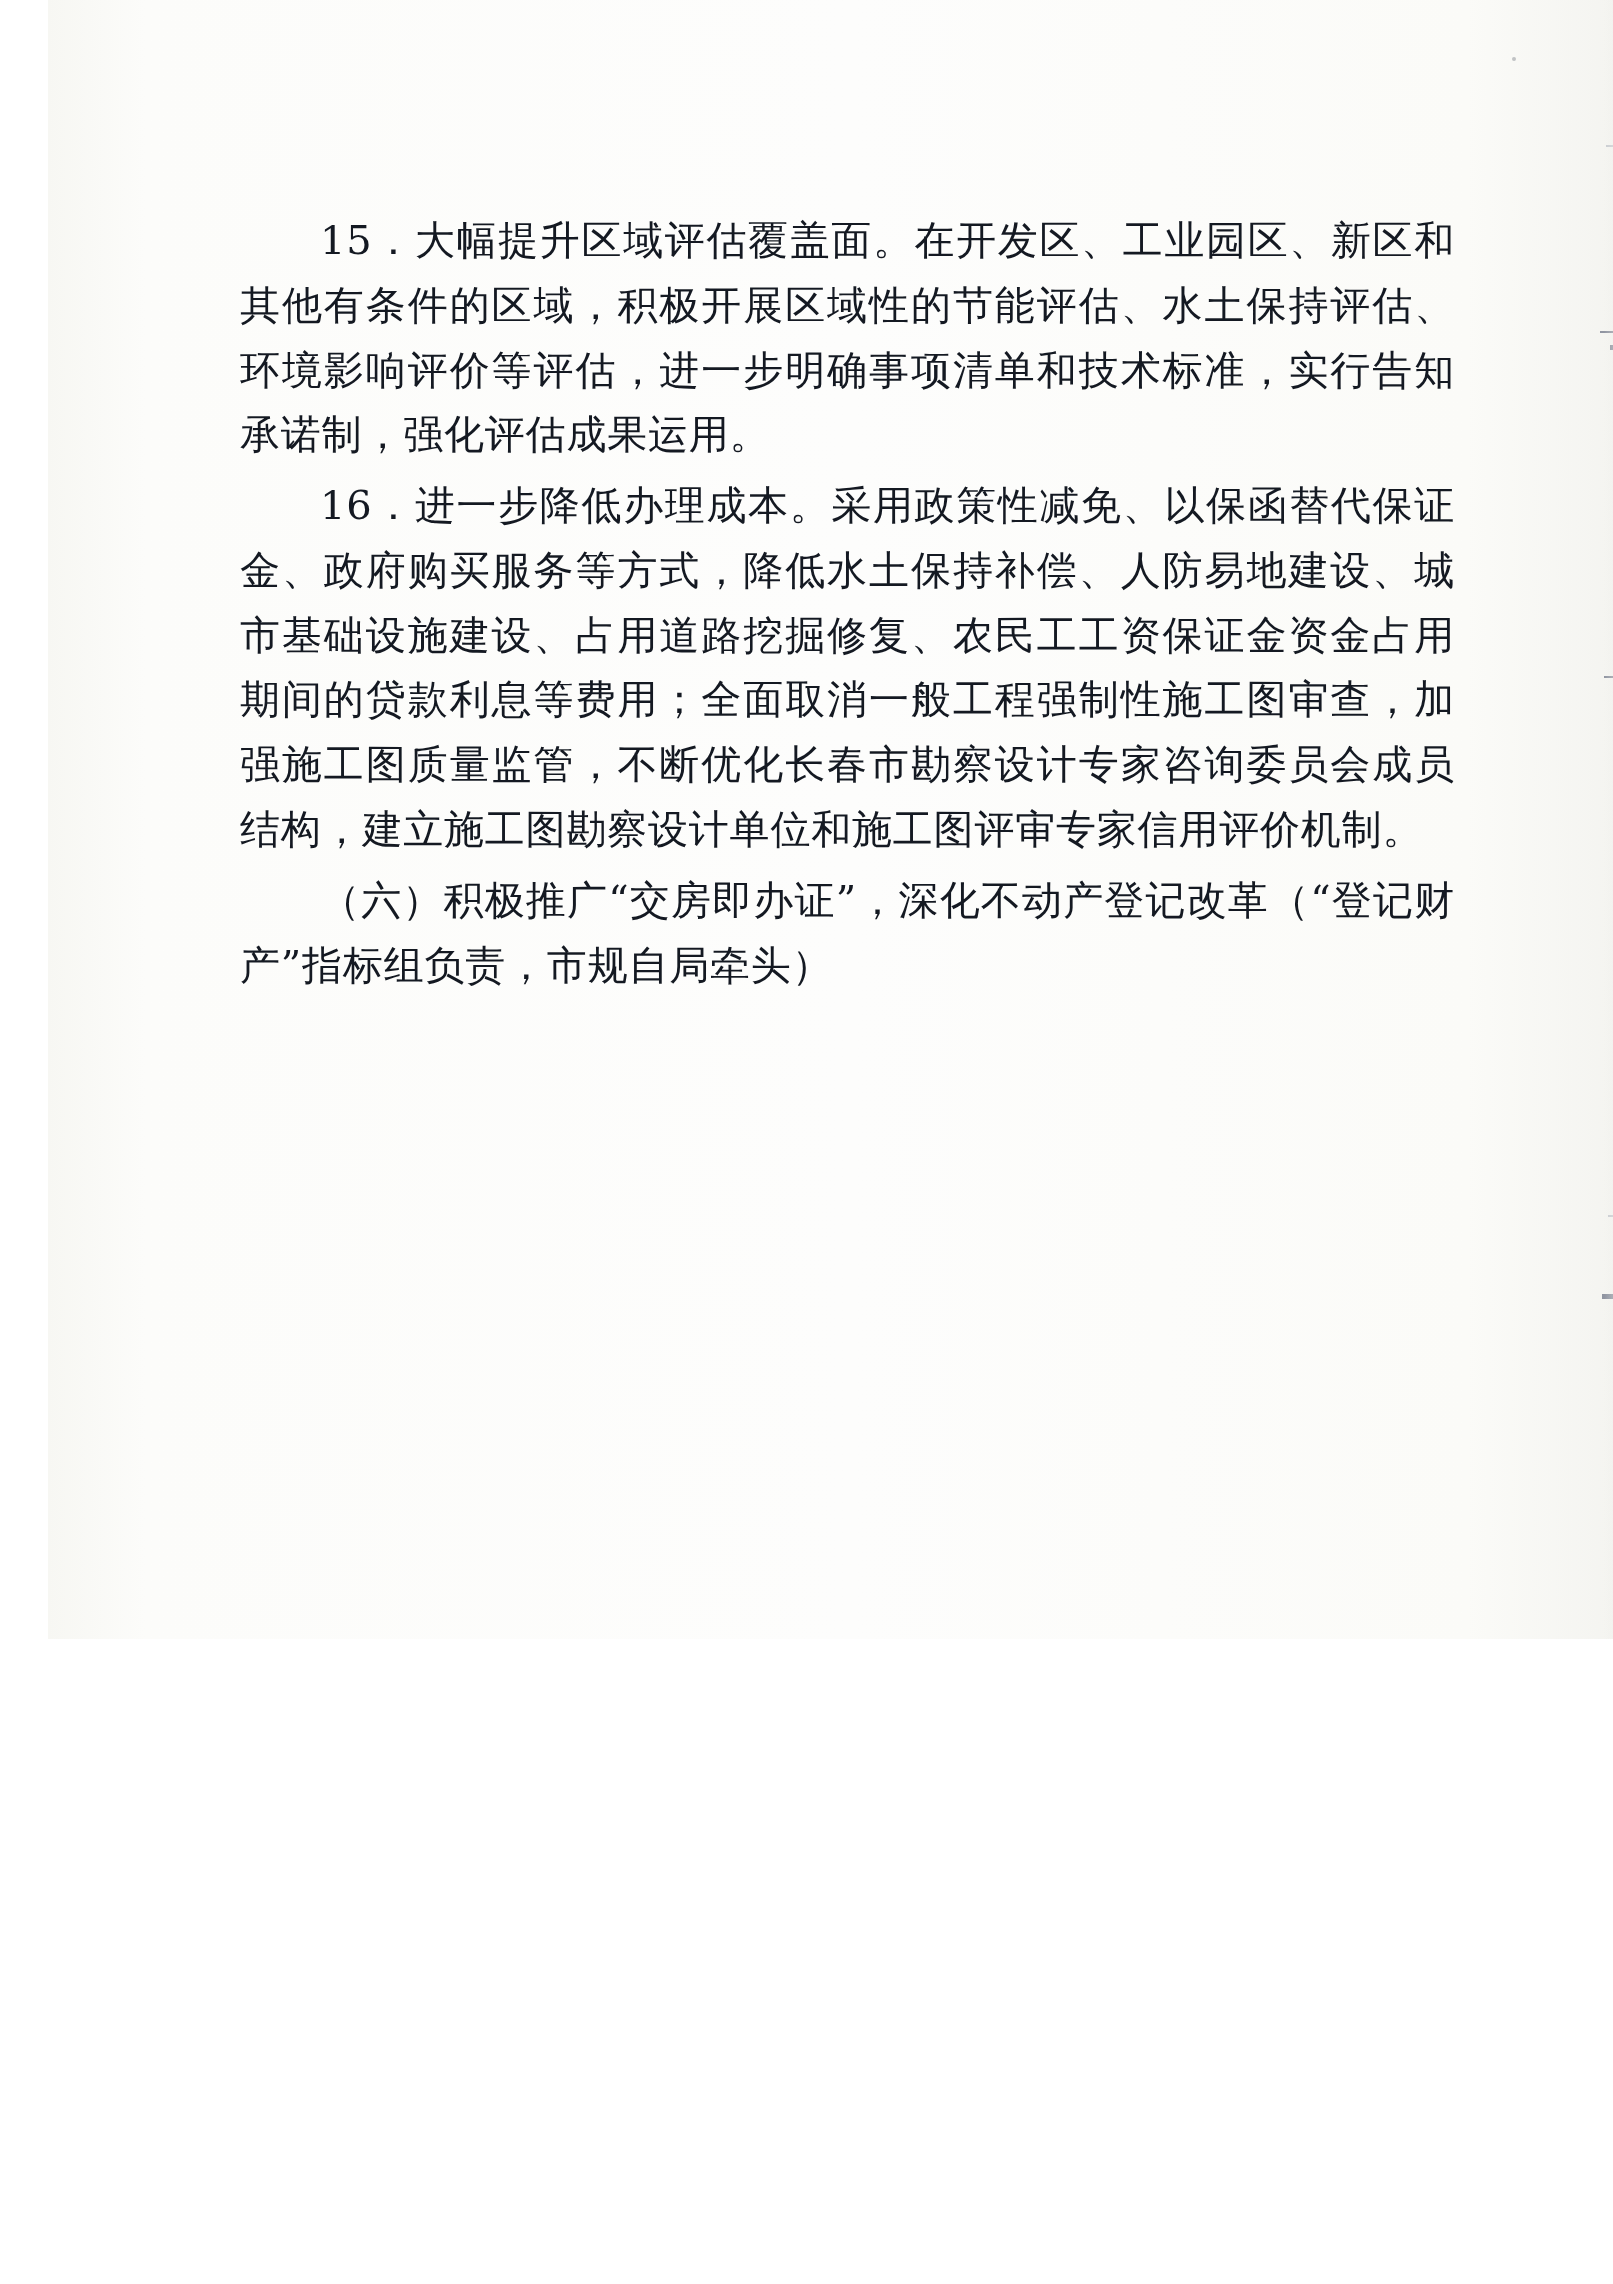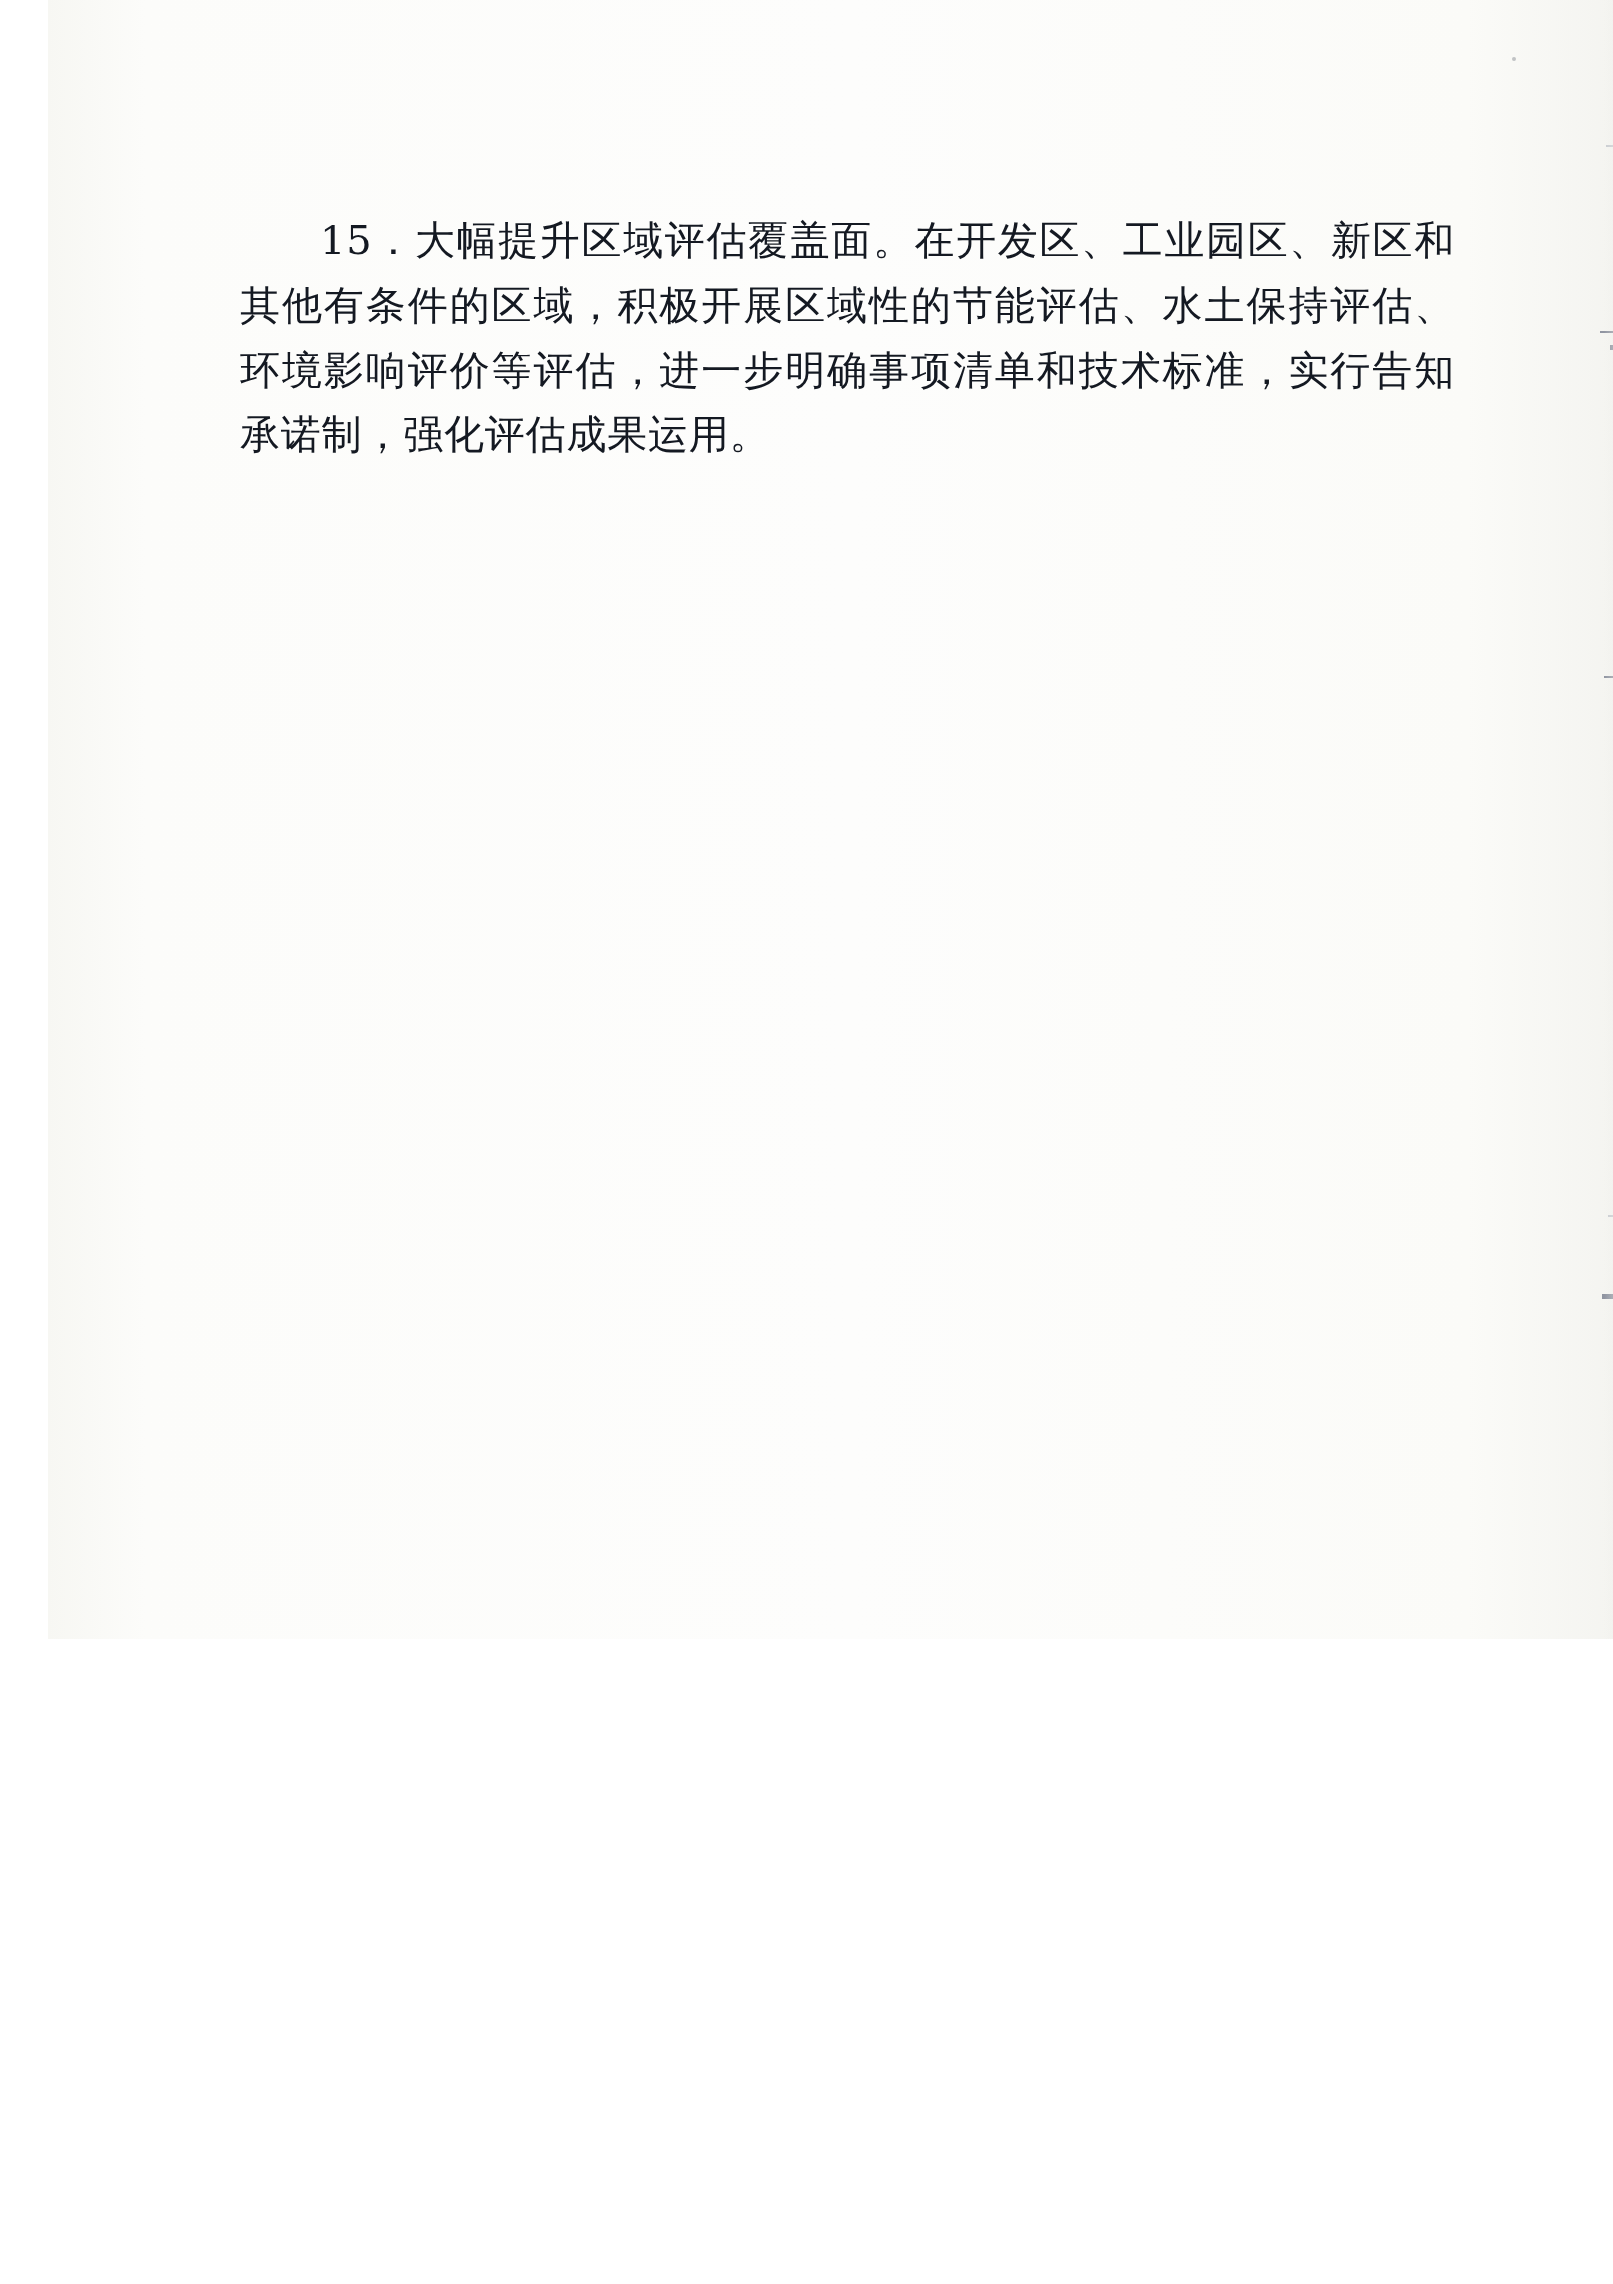--- a/index.html
+++ b/index.html
@@ -101,16 +101,18 @@
   <div class="artifact dark" style="top:1911px; width:59px;"></div>
   <div class="artifact" style="top:2009px; width:29px;"></div>
 
   <div class="speck" style="left:61px; top:2125px; width:4.9px; height:4.9px;"></div>
   <div class="speck" style="left:1464px; top:57px; width:3.9px; height:3.9px;"></div>
 
   <div id="scan-edge-right"></div>
 
   <div id="content">
     <p class="para">15．大幅提升区域评估覆盖面。在开发区、工业园区、新区和其他有条件的区域，积极开展区域性的节能评估、水土保持评估、环境影响评价等评估，进一步明确事项清单和技术标准，实行告知承诺制，强化评估成果运用。</p>
+    <p class="para">16．进一步降低办理成本。采用政策性减免、以保函替代保证金、政府购买服务等方式，降低水土保持补偿、人防易地建设、城市基础设施建设、占用道路挖掘修复、农民工工资保证金资金占用期间的贷款利息等费用；全面取消一般工程强制性施工图审查，加强施工图质量监管，不断优化长春市勘察设计专家咨询委员会成员结构，建立施工图勘察设计单位和施工图评审专家信用评价机制。</p>
+    <p class="para">（六）积极推广“交房即办证”，深化不动产登记改革（“登记财产”指标组负责，市规自局牵头）</p>
     <div class="page-number">— 6 —</div>
   </div>
 </div>
 
 
 </body></html>

